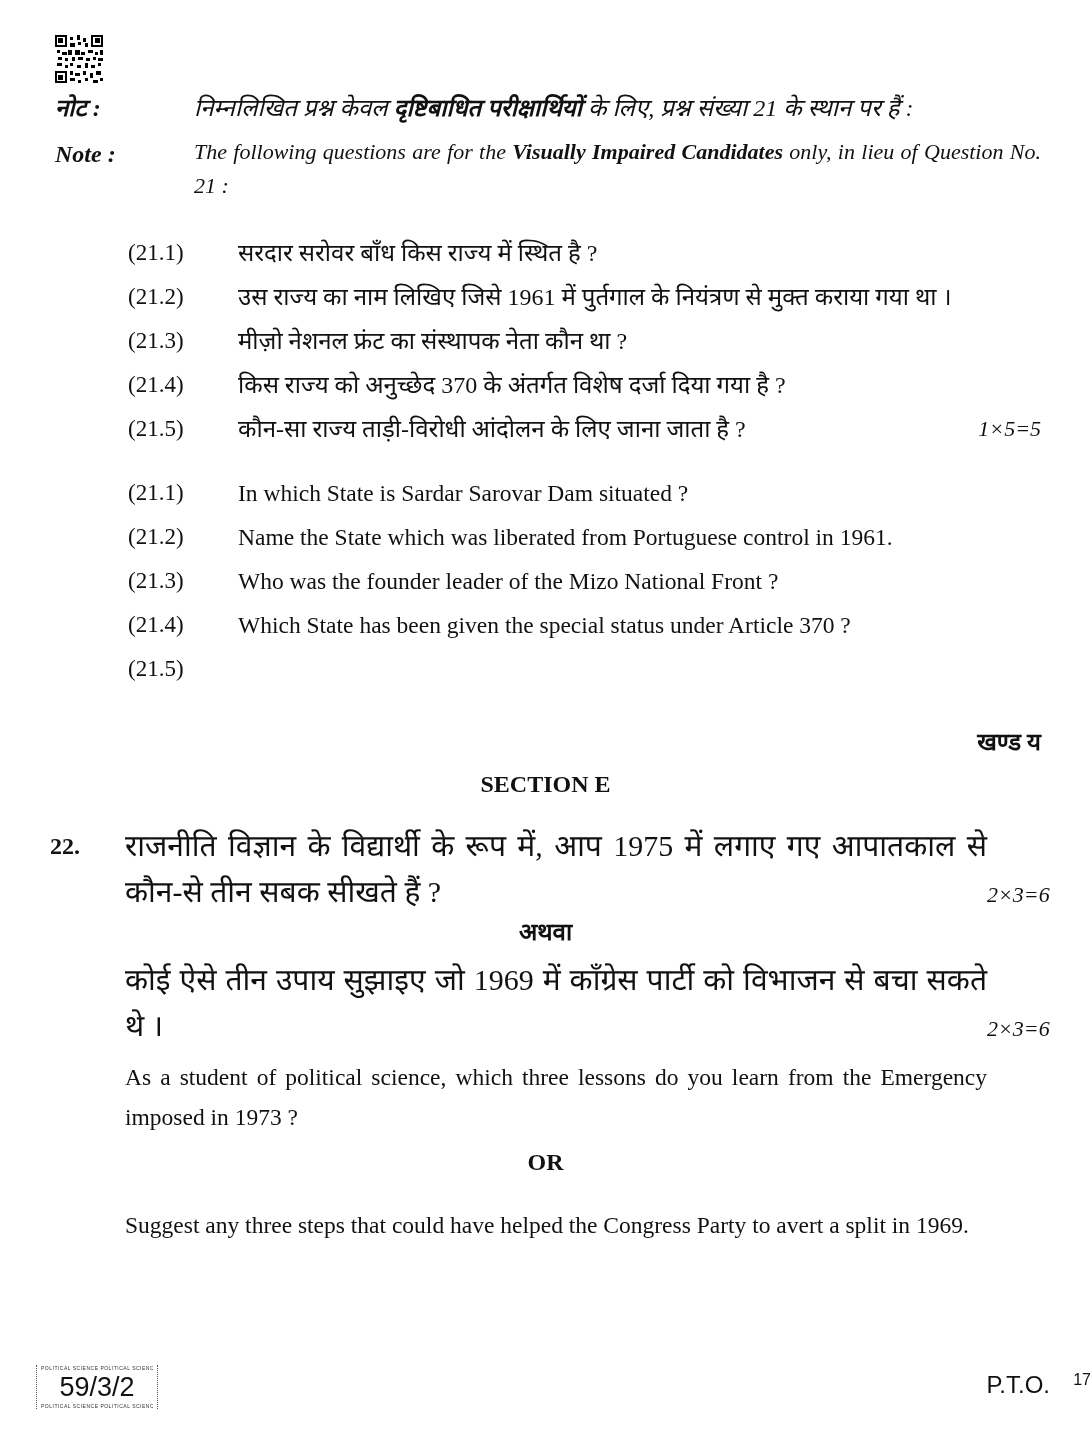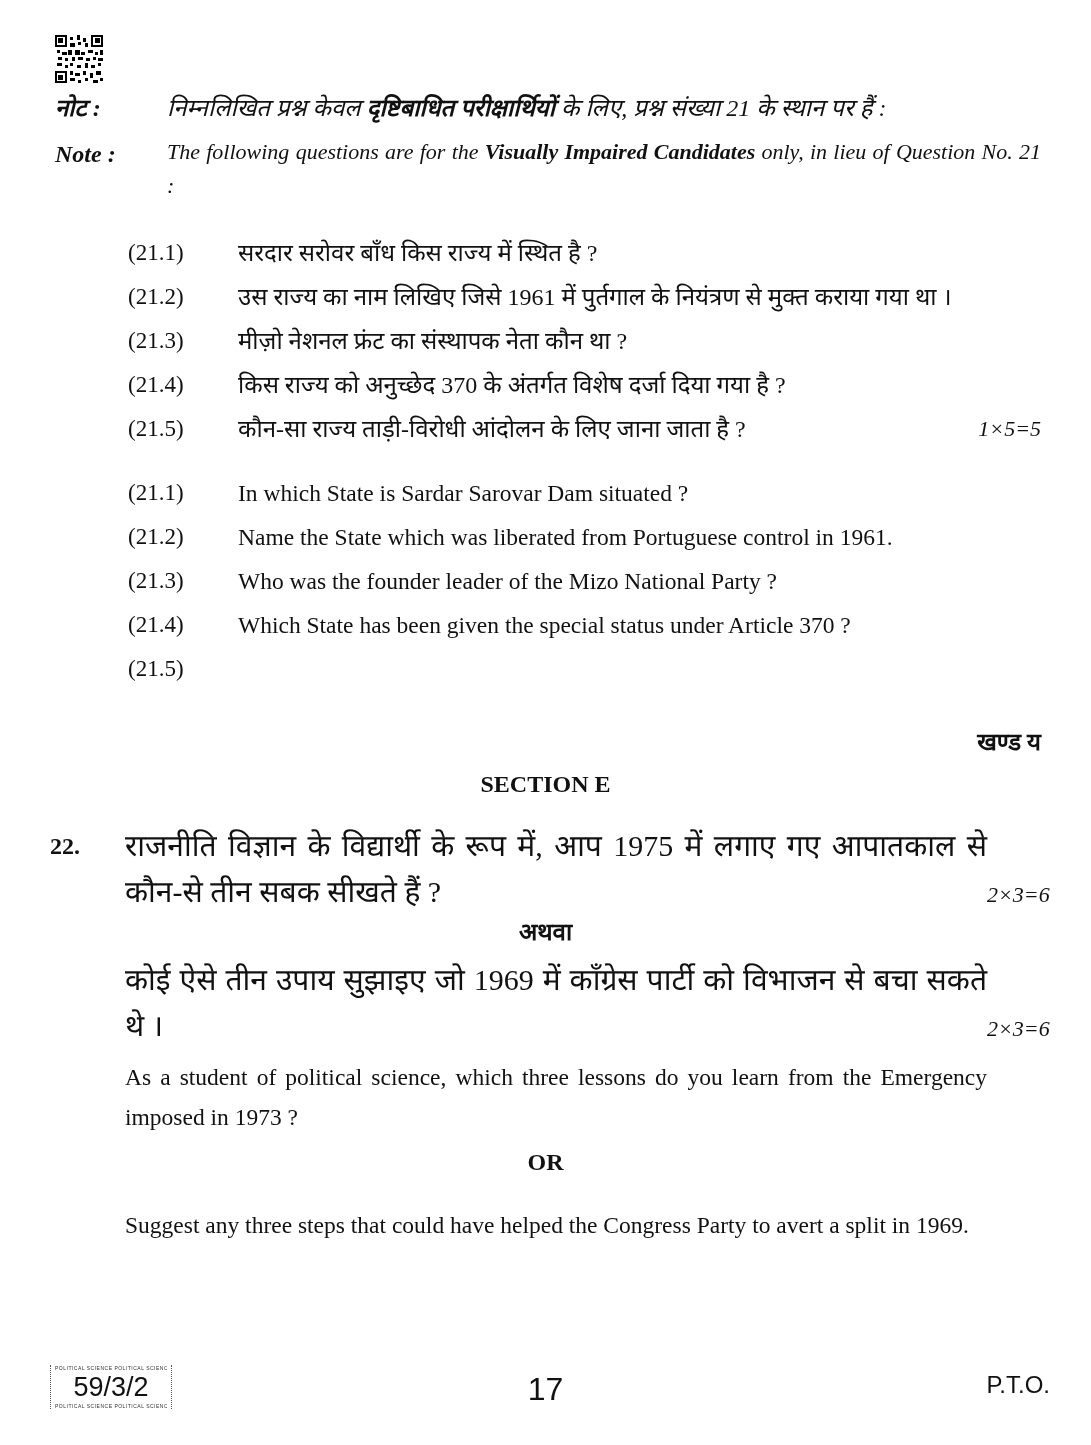--- a/index.html
+++ b/index.html
@@ -11,21 +11,21 @@
     background: #ffffff;
     color: #111;
     font-family: "Liberation Serif", "DejaVu Serif", serif;
     box-sizing: border-box;
     padding: 35px 50px 0 50px;
     overflow: hidden;
   }
   .qr { display: block; margin-left: 5px; margin-bottom: 6px; }
 
   
-  .note-row { display: grid; grid-template-columns: 112px 1fr; margin-left: 5px; }
+  .note-row { display: grid; grid-template-columns: 112px 1fr; margin-left: 5px; gap: 27px; }
   .note-label { font-weight: bold; font-style: italic; font-size: 24px; line-height: 38px; }
   .note-text-hi { font-style: italic; font-size: 24px; line-height: 38px; text-align: justify; }
   .note-row.en { margin-top: 8px; }
   .note-text-en { font-style: italic; font-size: 22px; line-height: 34px; text-align: justify; }
   .note-bold { font-weight: bold; }
 
   
   .qblock-hi { margin-top: 30px; }
   .qblock-en { margin-top: 24px; }
   .q-row { display: grid; grid-template-columns: 110px 737px 1fr; margin-left: 78px; margin-bottom: 4px; }
@@ -47,36 +47,36 @@
   .or-head { text-align: center; font-weight: bold; font-size: 24px; line-height: 34px; margin-top: 0; }
   .alt-row { display: grid; grid-template-columns: 75px 862px 1fr; margin-top: 8px; }
   .q22-text-en { font-size: 23.5px; line-height: 40px; text-align: justify; }
   .q22-row.en { margin-top: 8px; }
   .or-en { margin-top: 8px; }
   .alt-row.en { margin-top: 26px; }
 
   
   .footer { position: absolute; left: 0; right: 0; bottom: 28px; height: 52px; }
   .code-box {
-    position: absolute; left: 50px; top: 0;
+    position: absolute; left: 36px; top: 0;
     border-left: 1px dotted #555; border-right: 1px dotted #555;
     padding: 0 4px; text-align: center;
   }
   .micro {
     font-family: "Liberation Sans", "DejaVu Sans", sans-serif;
     font-size: 5px; line-height: 6px; letter-spacing: 0.5px;
     white-space: nowrap; overflow: hidden; width: 112px; color: #333;
   }
   .code-value {
     font-family: "Liberation Sans", "DejaVu Sans", sans-serif;
     font-size: 27px; line-height: 32px; padding: 0 2px;
   }
   .page-num {
-    position: absolute; left: 0; right: 0; top: 6px; text-align: center;
-    font-family: "Liberation Sans", "DejaVu Sans", sans-serif; font-size: 32px;
+    position: absolute; left: 0; right: 0; top: 6px; text-align: right;
+    font-family: "Liberation Sans", "DejaVu Sans", sans-serif; font-size: 16px;
   }
   .pto {
     position: absolute; right: 41px; top: 6px;
     font-family: "Liberation Sans", "DejaVu Sans", sans-serif; font-size: 24px;
   }
 </style>
 </head>
 <body>
 
 <div class="page">
@@ -178,21 +178,21 @@
       <div class="q-text-en">In which State is Sardar Sarovar Dam situated ?</div>
       <div class="q-marks"></div>
     </div>
     <div class="q-row">
       <div class="q-num">(21.2)</div>
       <div class="q-text-en">Name the State which was liberated from Portuguese control in 1961.</div>
       <div class="q-marks"></div>
     </div>
     <div class="q-row">
       <div class="q-num">(21.3)</div>
-      <div class="q-text-en">Who was the founder leader of the Mizo National Party ?</div>
+      <div class="q-text-en">Who was the founder leader of the Mizo National Front ?</div>
       <div class="q-marks"></div>
     </div>
     <div class="q-row">
       <div class="q-num">(21.4)</div>
       <div class="q-text-en">Which State has been given the special status under Article 370 ?</div>
       <div class="q-marks"></div>
     </div>
     <div class="q-row">
       <div class="q-num">(21.5)</div>
       <div class="q-marks"></div>

